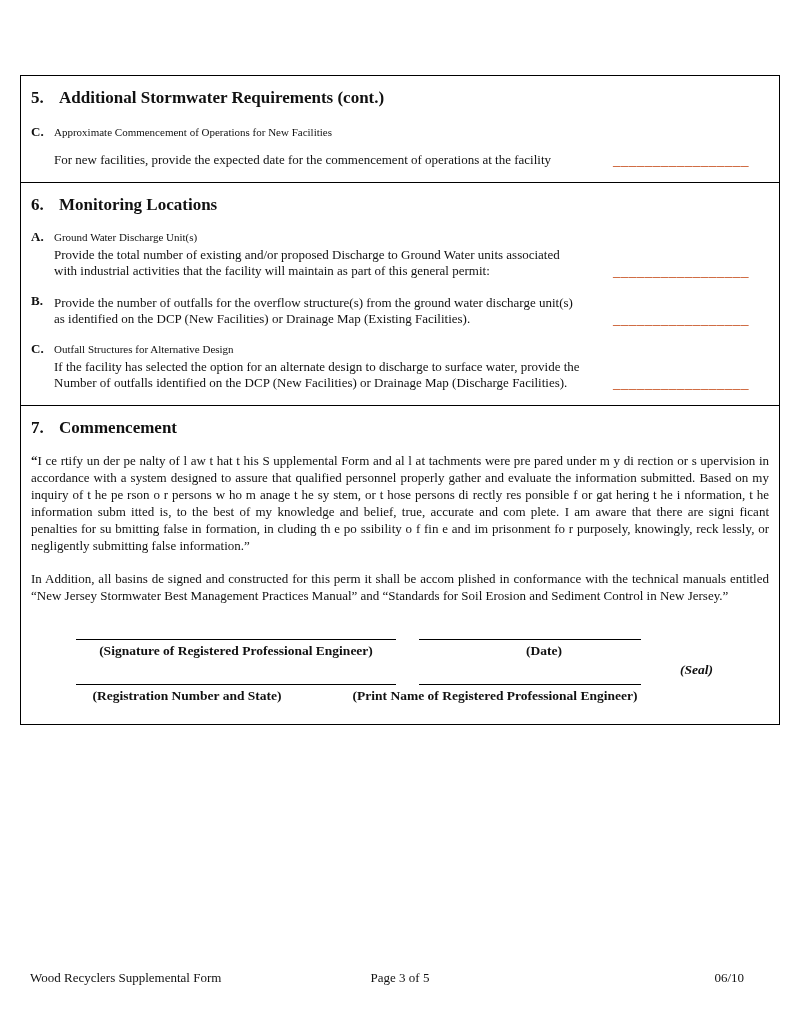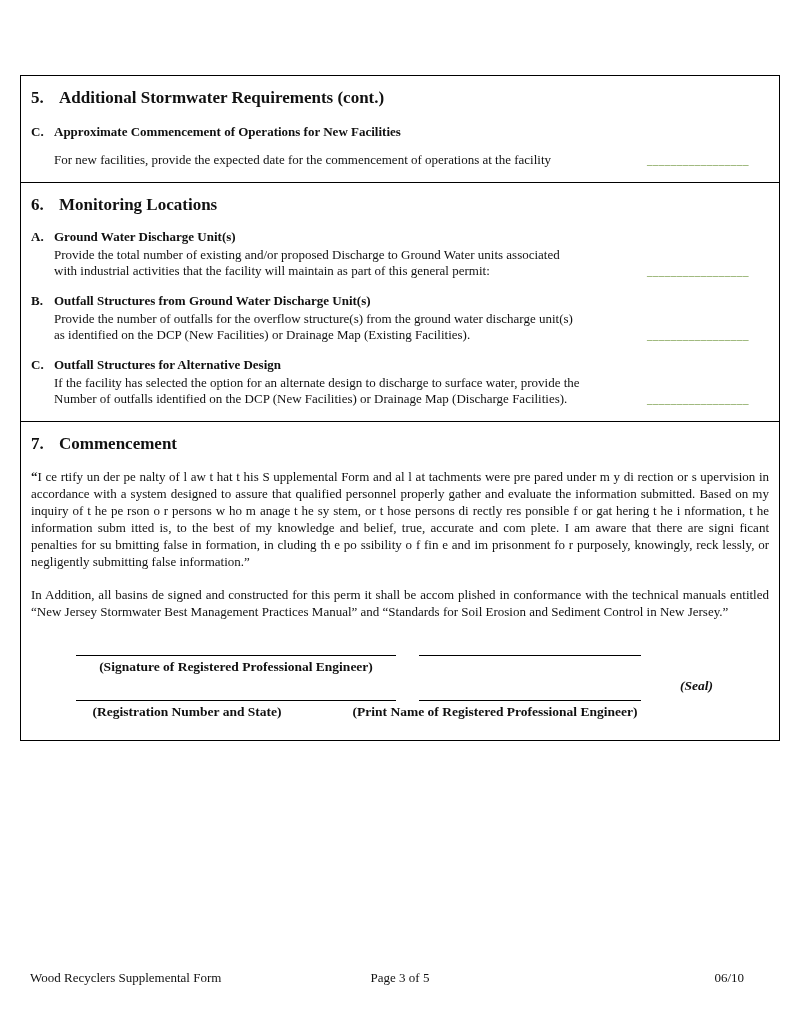--- a/index.html
+++ b/index.html
@@ -26,37 +26,37 @@
     display: flex;
     font-weight: bold;
     font-size: 17px;
     line-height: 20px;
     padding-top: 4px;
   }
   .sec-title .sec-num { width: 28px; flex: 0 0 auto; }
 
   .item { display: grid; grid-template-columns: 23px 1fr; margin-top: 14px; }
   .item-label { font-weight: bold; font-size: 13px; line-height: 16px; }
-  .item-heading { font-weight: bold; font-size: 13px; line-height: 16px; }
+  .item-heading { font-weight: normal; font-size: 11px; line-height: 16px; }
   .item-row {
     display: flex;
     justify-content: space-between;
     align-items: flex-end;
     margin-top: 2px;
   }
   .item-text {
     font-size: 13px;
     line-height: 16px;
     white-space: pre-line;
     max-width: 575px;
   }
   .blank {
-    font-size: 11px;
+    font-size: 15px;
     line-height: 16px;
-    color: #4d7c0f;
+    color: #c2410c;
     letter-spacing: 0.5px;
     margin-right: 22px;
     white-space: nowrap;
   }
 
   .sec5-item { margin-top: 16px; }
   .sec5 .item-row { margin-top: 12px; }
 
   .cert-para {
     font-size: 13px;
@@ -137,21 +137,20 @@
             <div class="item-text">Provide the total number of existing and/or proposed Discharge to Ground Water units associated
 with industrial activities  that the facility will maintain as part of this general permit:</div>
             <div class="blank">_________________</div>
           </div>
         </div>
       </div>
 
       <div class="item">
         <div class="item-label">B.</div>
         <div class="item-content">
-          <div class="item-heading">Outfall Structures from Ground Water Discharge Unit(s)</div>
           <div class="item-row">
             <div class="item-text">Provide the number of outfalls for the overflow structure(s) from the ground water discharge unit(s)
 as identified on the DCP (New Facilities) or Drainage Map (Existing Facilities).</div>
             <div class="blank">_________________</div>
           </div>
         </div>
       </div>
 
       <div class="item">
         <div class="item-label">C.</div>
@@ -176,20 +175,21 @@
 
       <p class="cert-para">In Addition, all basins de signed and constructed for this perm it shall be accom plished in conformance with the technical  manuals entitled “New Jersey Stormwater Best Management Practices Manual” and “Standards for Soil Erosion and Sediment Control in New Jersey.”</p>
 
       <div class="sig-block">
         <div class="sig-row">
           <div class="sig-line w1"></div>
           <div class="sig-line w2"></div>
         </div>
         <div class="sig-labels">
           <div class="sig-label c1">(Signature of Registered Professional Engineer)</div>
+          <div class="sig-label c2">(Date)</div>
         </div>
         <div class="seal-label">(Seal)</div>
         <div class="sig-row second">
           <div class="sig-line w1"></div>
           <div class="sig-line w2"></div>
         </div>
         <div class="sig-labels">
           <div class="sig-label c2">(Registration Number and State)</div>
           <div class="sig-label c1">(Print Name of Registered Professional Engineer)</div>
         </div>

